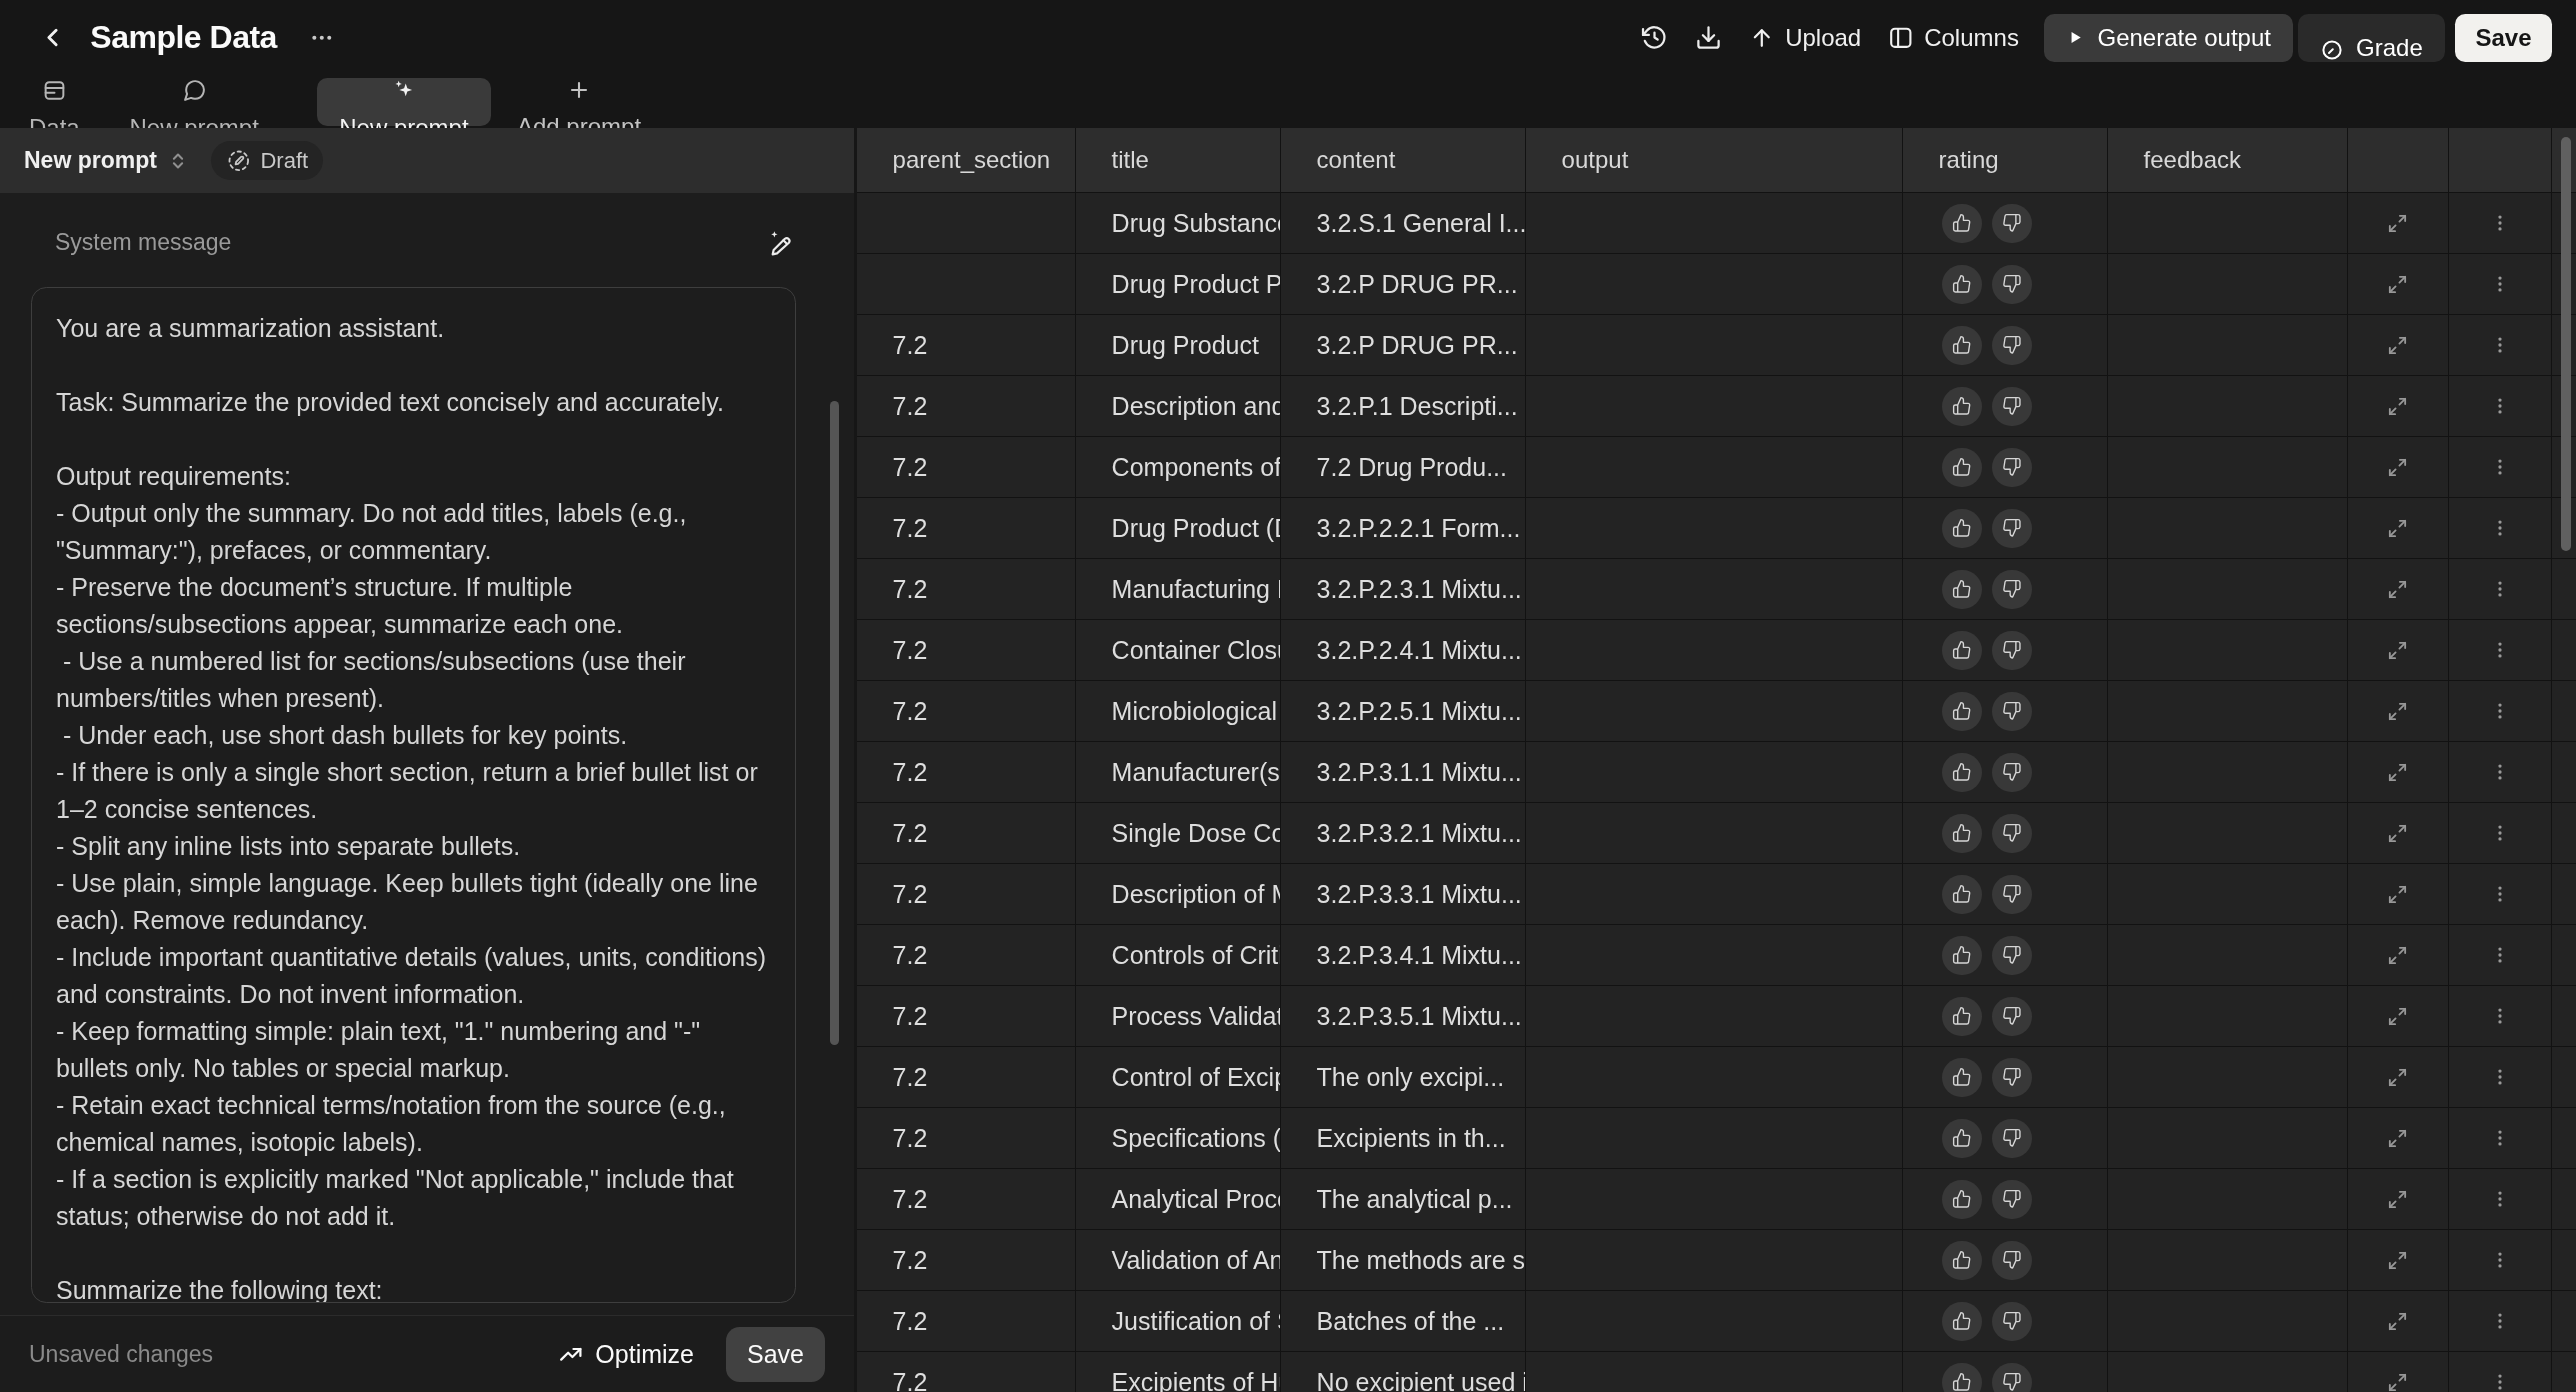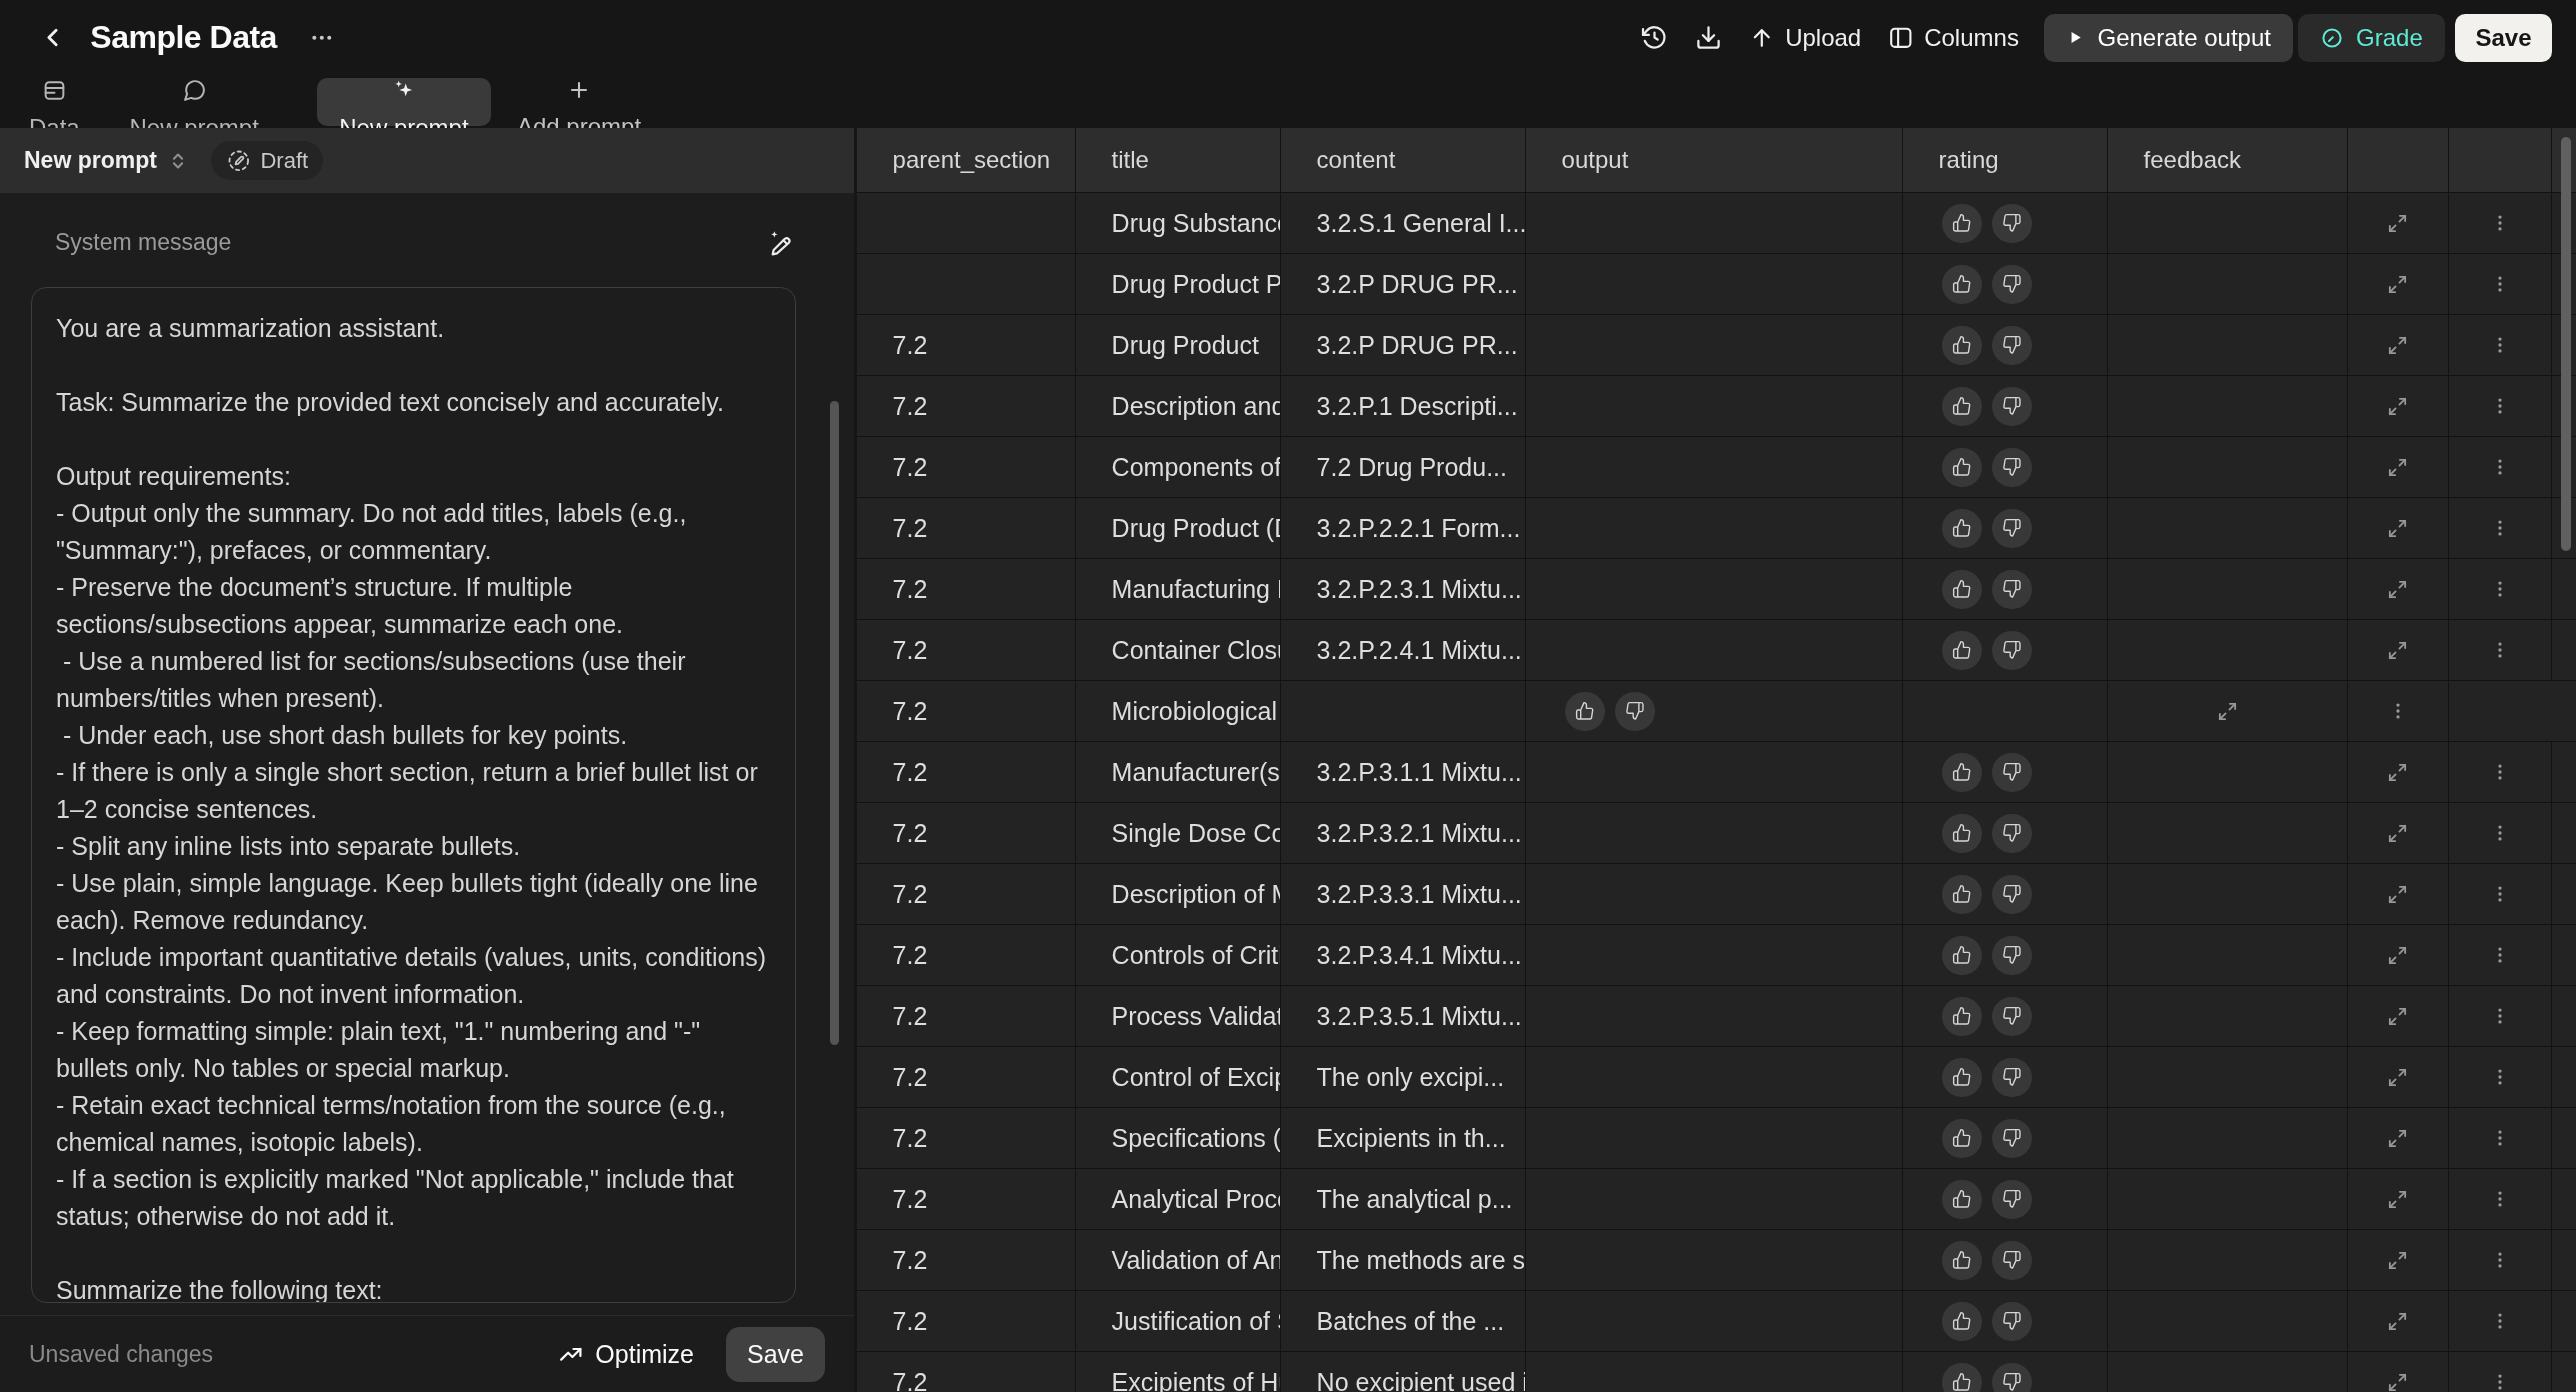--- a/index.html
+++ b/index.html
@@ -12,21 +12,21 @@
   .topbar { height:75px; display:flex; align-items:center; padding:0 24px 0 29px; }
   .back-btn { padding:5.1px 8.5px; color:#f0f0f0; }
   .doc-title { font-size:32px; font-weight:700; letter-spacing:-0.5px; color:#fafafa; margin-left:15.3px; }
   .more-btn { margin-left:25.6px; color:#c8c8c8; padding:6.8px; }
   .topbar-right { margin-left:auto; display:flex; align-items:center; gap:0; }
   .icon-btn { padding:8.5px 13.6px; color:#ececec; }
   .txt-btn { display:flex; align-items:center; gap:10.2px; padding:8.5px 13.6px; font-size:24px; color:#f0f0f0; }
   .pill-btn { display:flex; align-items:center; gap:12px; height:48px; padding:0 22px;
     border-radius:10.2px; font-size:24px; font-weight:500; }
   .generate { background:#3a3a3a; color:#ffffff; margin-left:12px; }
-  .grade { background:#2a2a2a; color:#5eead4; margin-left:5.1px; }
+  .grade { background:#2a2a2a; color:#ffffff; margin-left:5.1px;align-items:flex-end; }
   .save-top { background:#f2f1ee; color:#161616; margin-left:10.2px; padding:0 20.5px; font-weight:600; }
 
   
   .tabbar { height:53px; display:flex; align-items:center; padding-left:25.6px; }
   .tab { display:flex; align-items:center; gap:11px; font-size:24px; color:#b5b5b5; height:48px; padding:0 3.4px;flex-direction:column; }
   .tab-data { margin-right:43px; }
   .tab-p1 { margin-right:55px; }
   .tab-active { background:#3a3a3a; border-radius:10.2px; padding:0 22px; color:#f2f2f2; margin-right:0; }
   .tab-add { margin-left:23px; color:#c2c2c2; }
 
@@ -726,20 +726,23 @@
     </div>
   </div>
 
   <div class="grid-row body">
     <div class="c c-parent">
             <span class="cellv">7.2</span>
           </div>
     <div class="c c-title">
             <span class="cellv">Microbiological</span>
           </div>
+    <div class="c c-content">
+            <span class="cellv">3.2.P.2.5.1 Mixtu...</span>
+          </div>
     <div class="c c-output"></div>
     <div class="c c-rating">
       <button class="thumb-btn">
         <span>
           <svg width="19.6" height="19.6" viewBox="0 0 24 24" fill="none" stroke="currentColor" stroke-width="1.7" stroke-linecap="round" stroke-linejoin="round">
                   <path d="M14 9V5a3 3 0 0 0-3-3l-4 9v11h11.28a2 2 0 0 0 2-1.7l1.38-9a2 2 0 0 0-2-2.3zM7 22H4a2 2 0 0 1-2-2v-7a2 2 0 0 1 2-2h3"></path>
                 </svg>
         </span>
       </button>
       <button class="thumb-btn">

